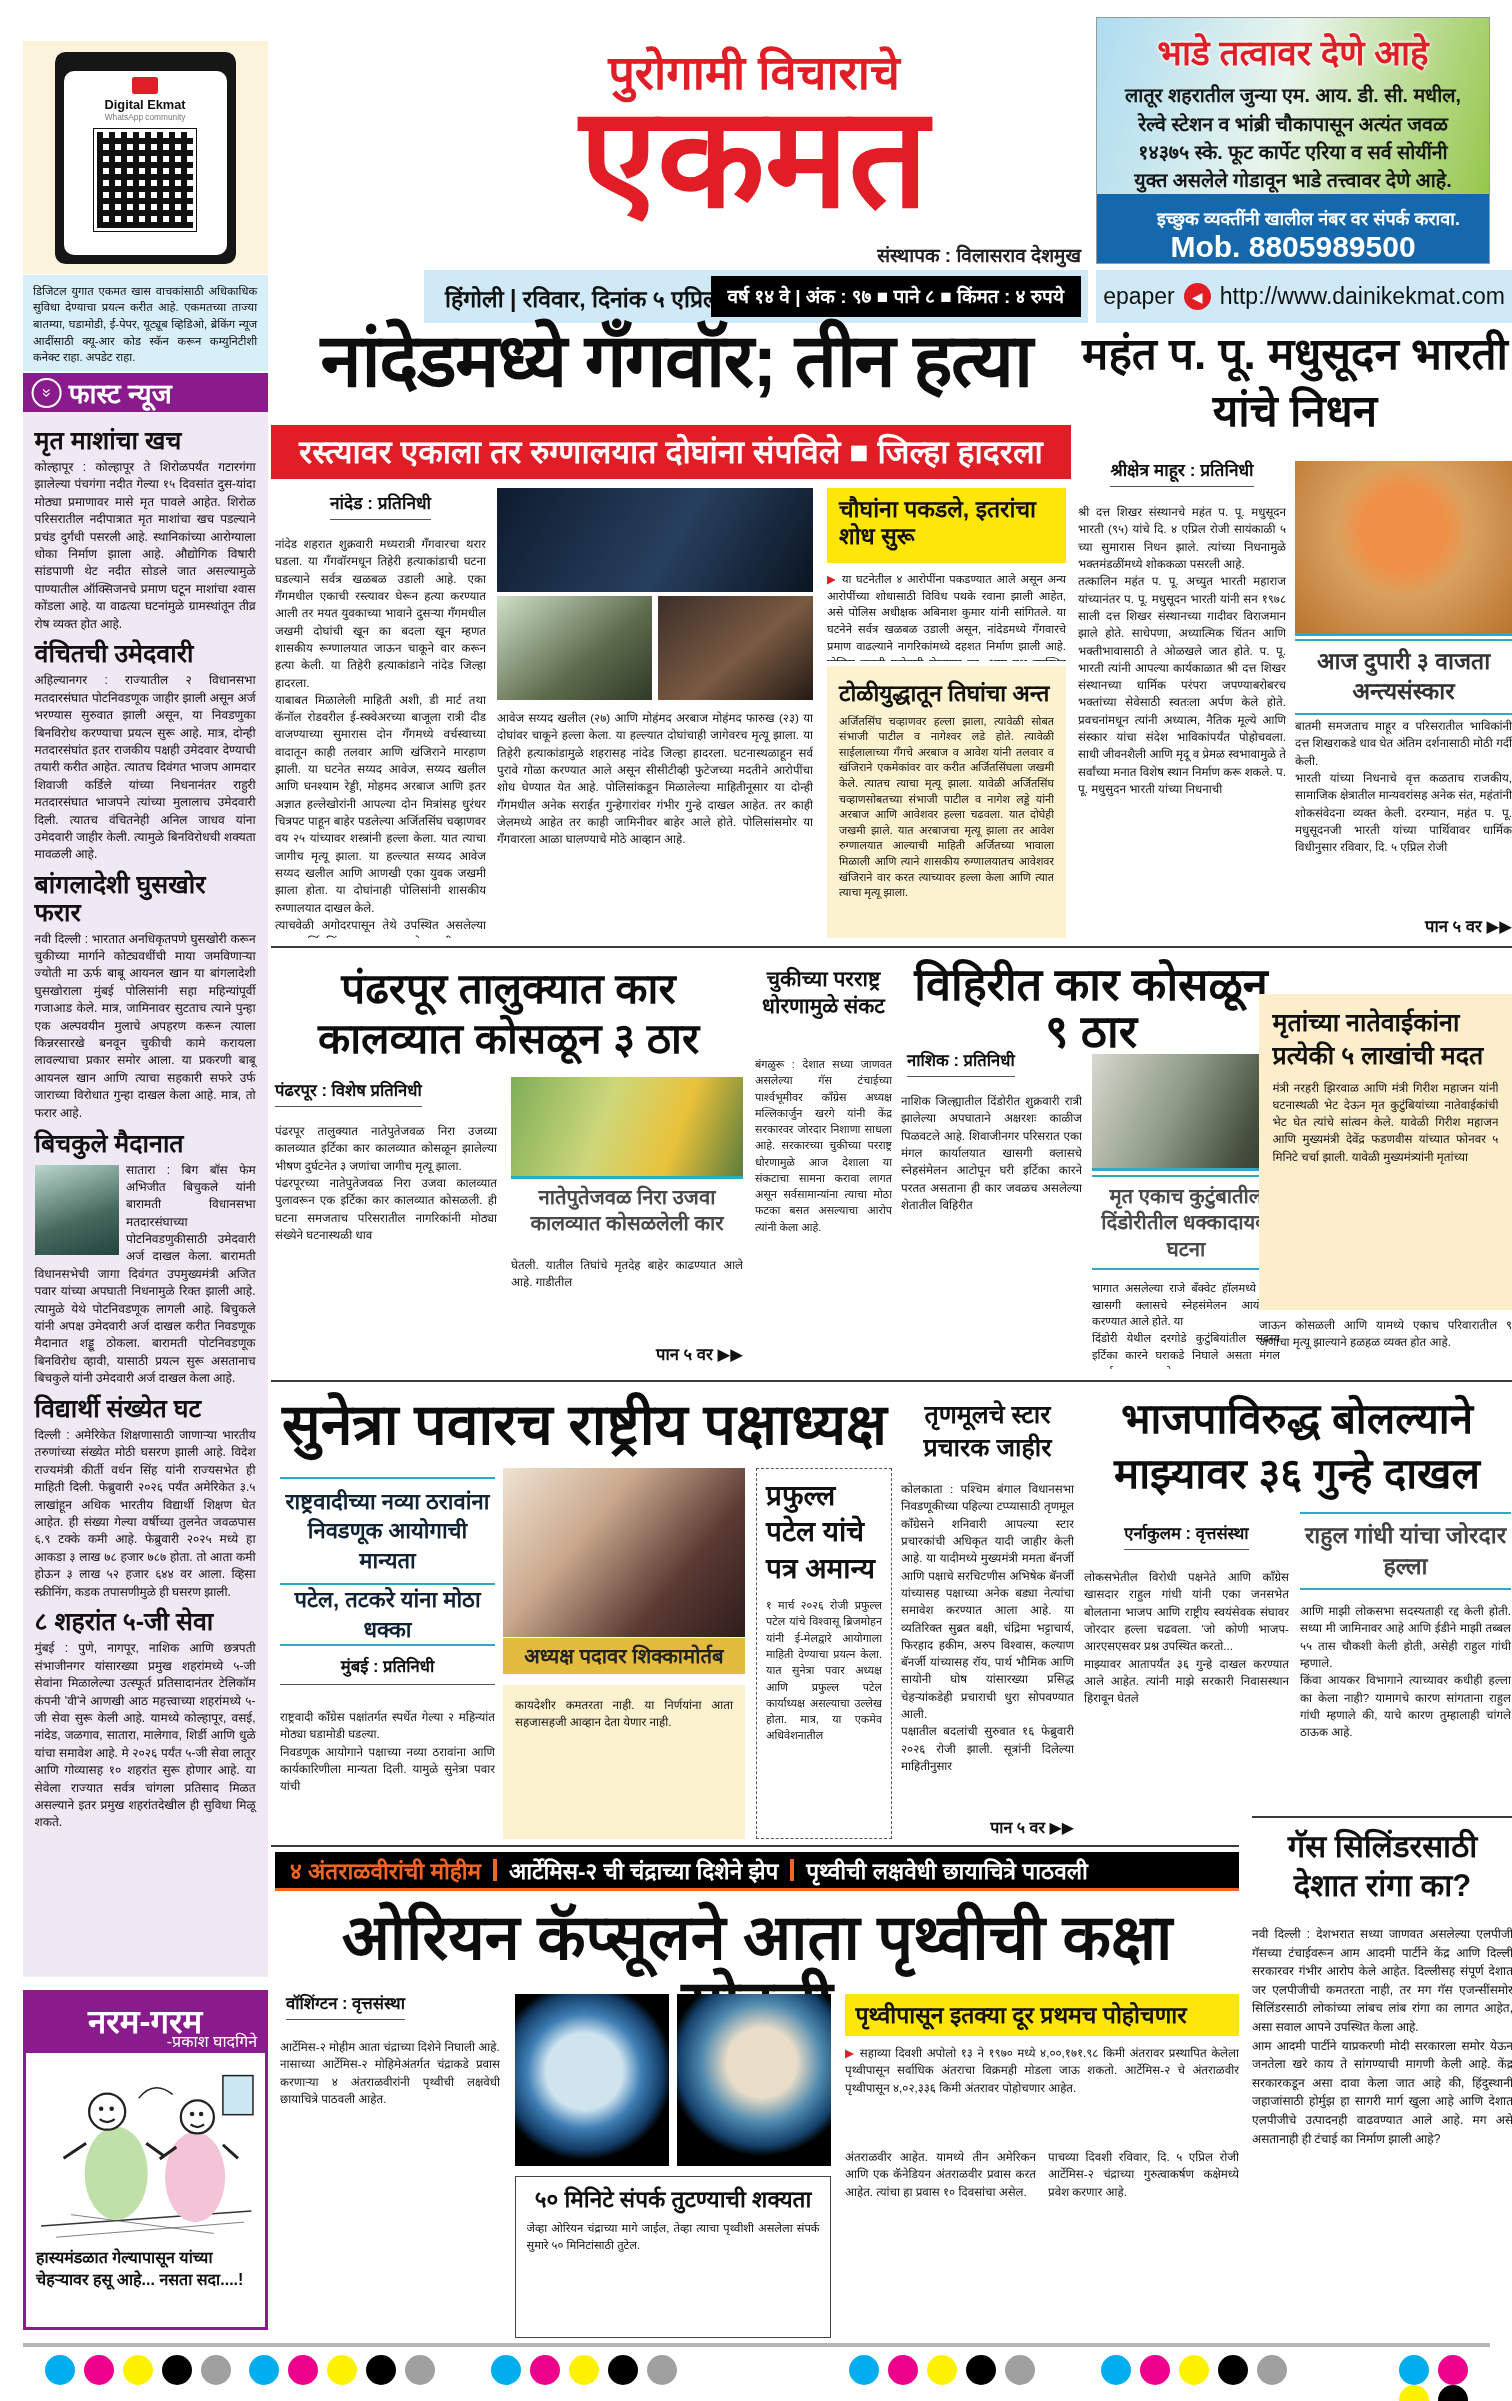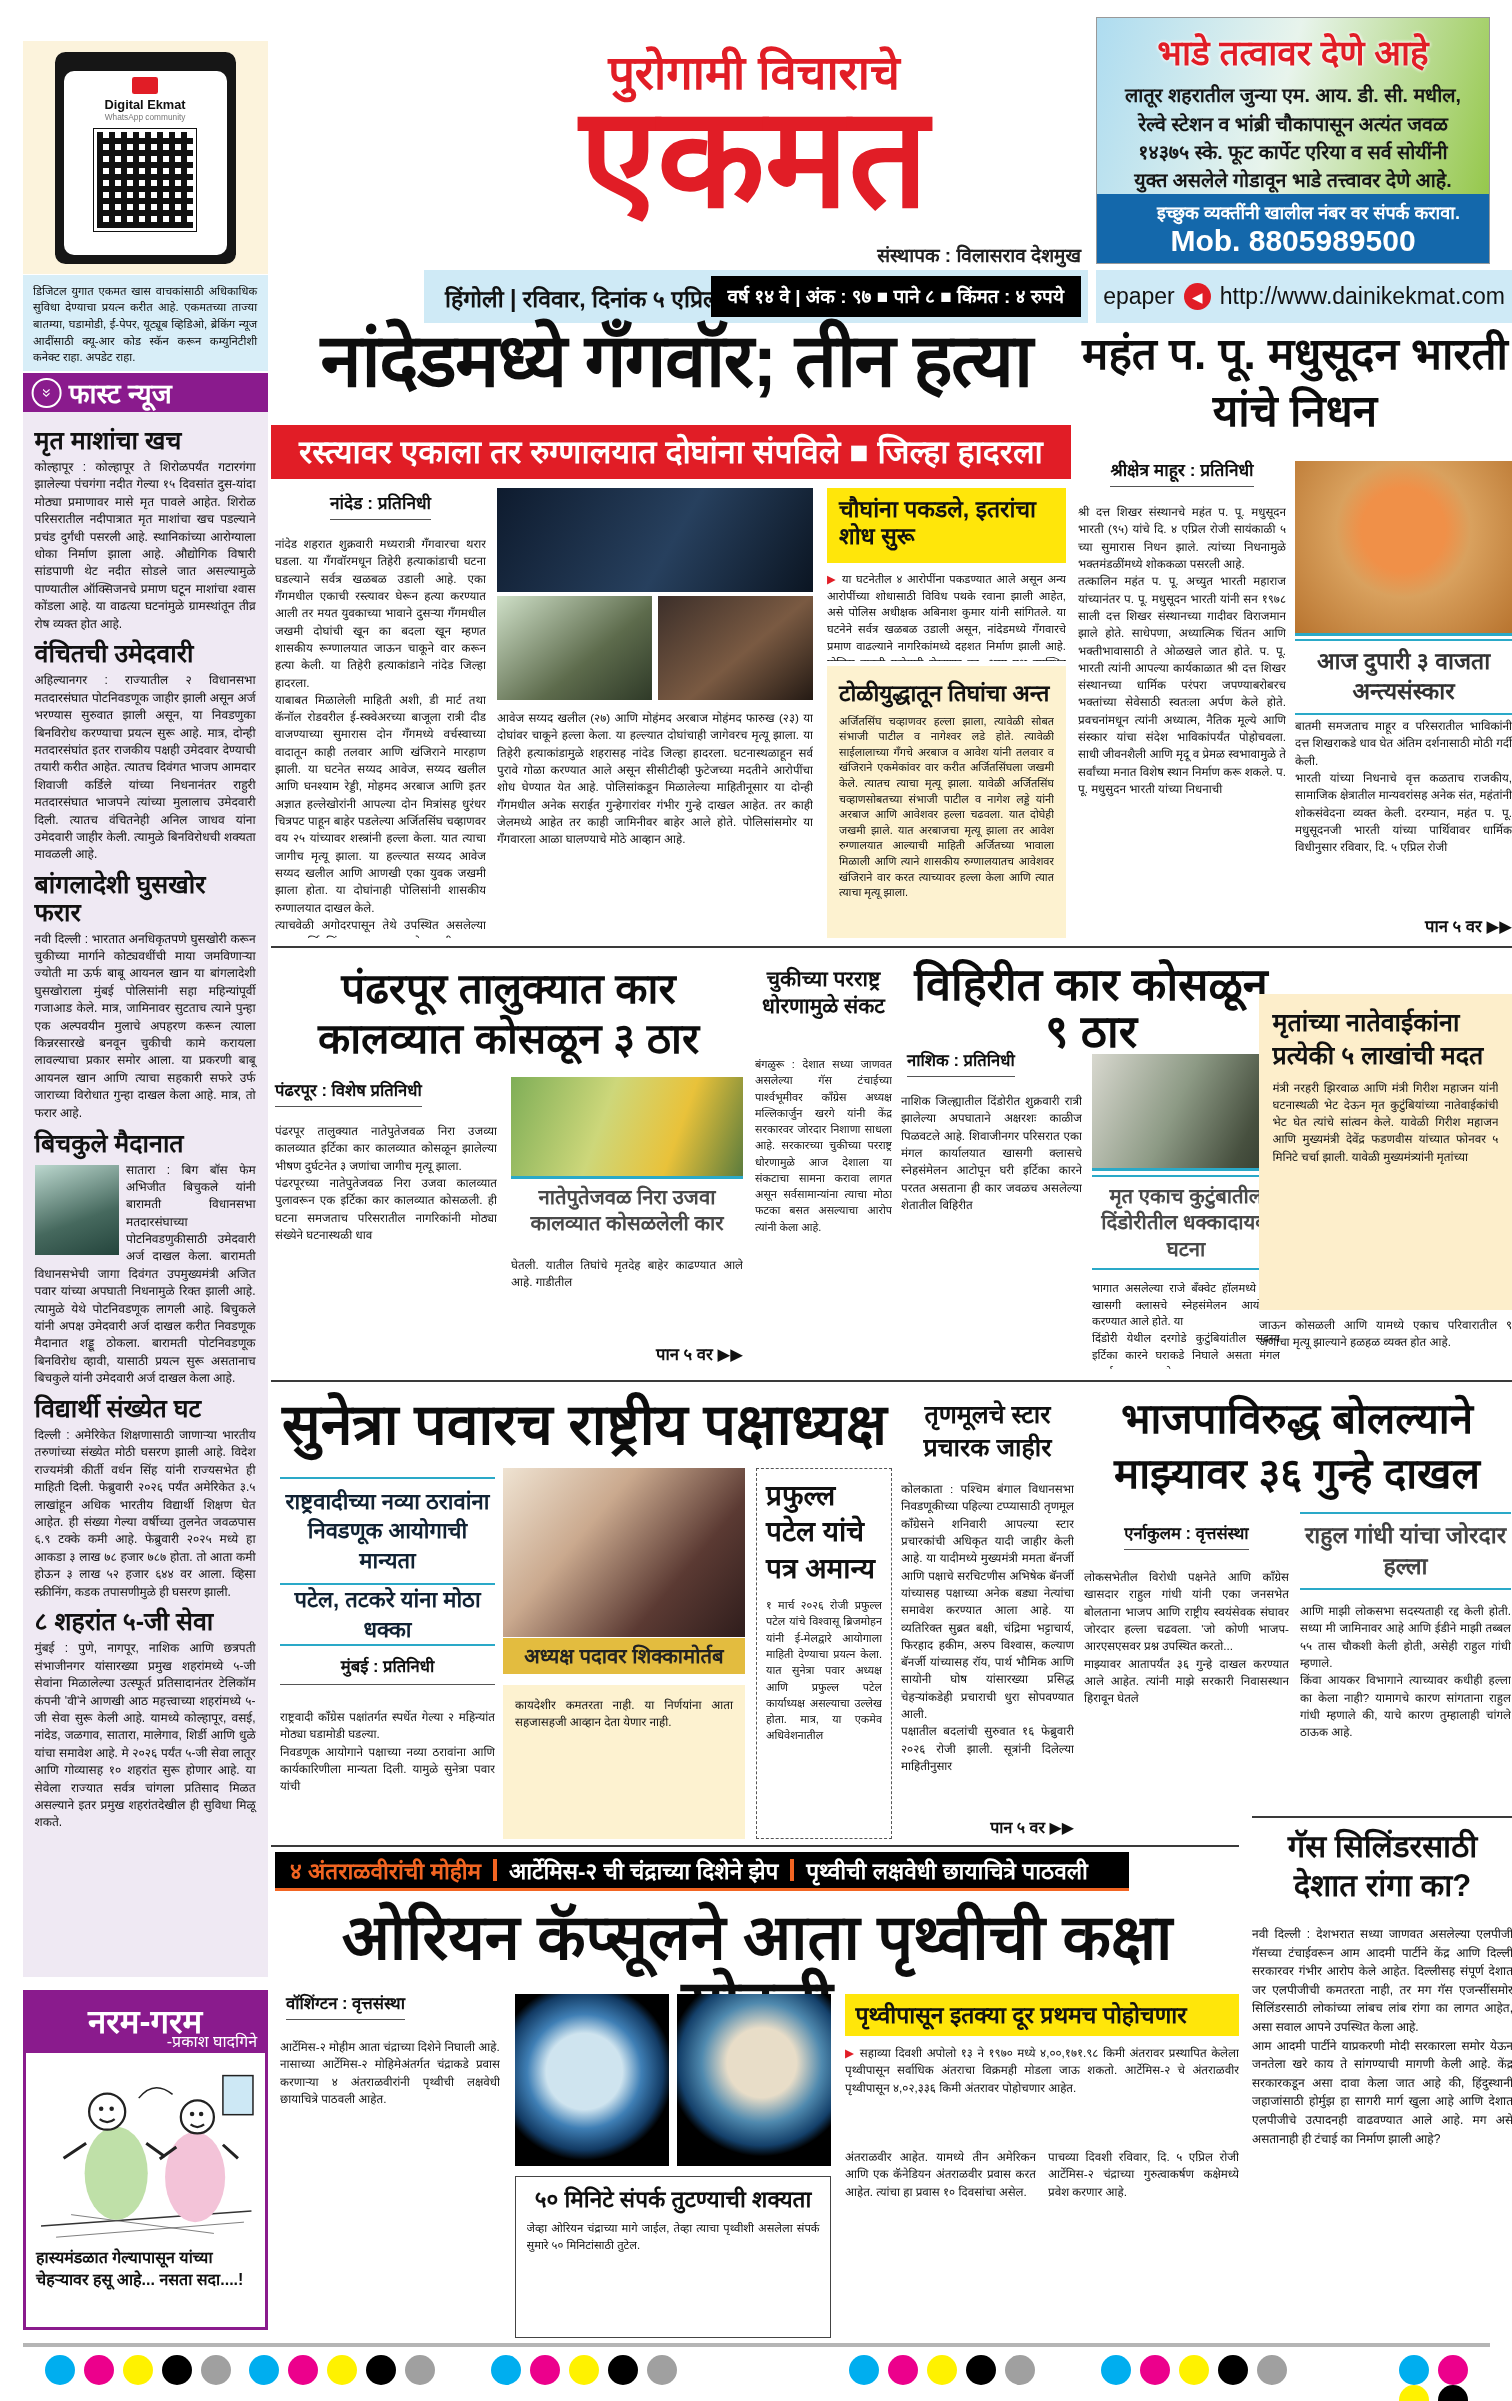--- a/index.html
+++ b/index.html
@@ -78,21 +78,21 @@
 
   <div class="abs" style="left:424px;top:270px;width:664px;height:53px;background:#cfeaf6;">
     <span style="position:absolute;left:21px;top:12px;font-size:23px;font-weight:bold;">हिंगोली | रविवार, दिनांक ५ एप्रिल २०२६</span>
     <span style="position:absolute;right:7.5px;top:6px;height:41px;line-height:41px;background:#000;color:#fff;font-size:19px;font-weight:bold;padding:0 16.6px;">वर्ष १४ वे | अंक : ९७ ■ पाने ८ ■ किंमत : ४ रुपये</span>
   </div>
 
   <div class="abs" style="left:1096px;top:16.6px;width:392px;height:245px;background:linear-gradient(105deg,#aedcf0 0%,#e8f4ec 45%,#8fc43f 100%);border:0.8px solid #999;">
     <div class="center" style="margin-top:10.5px;font-size:35px;font-weight:bold;color:#e11d26;text-shadow:0 0 3.8px #fff,0 0 3.8px #fff;">भाडे तत्वावर देणे आहे</div>
     <div class="center" style="margin-top:6px;padding:0 22.6px;font-size:19.6px;font-weight:bold;line-height:1.45;color:#161616;">लातूर शहरातील जुन्या एम. आय. डी. सी. मधील, रेल्वे स्टेशन व भांब्री चौकापासून अत्यंत जवळ १४३७५ स्के. फूट कार्पेट एरिया व सर्व सोयींनी युक्त असलेले गोडावून भाडे तत्त्वावर देणे आहे.</div>
     <div style="position:absolute;left:0;bottom:0;width:100%;height:69px;background:#1468ab;color:#fff;text-align:center;">
-      <div style="margin-top:6px;font-size:18px;font-weight:bold;padding-left:31px;">इच्छुक व्यक्तींनी खालील नंबर वर संपर्क करावा.</div>
+      <div style="margin-top:12px;font-size:18px;font-weight:bold;padding-left:31px;">इच्छुक व्यक्तींनी खालील नंबर वर संपर्क करावा.</div>
       <div style="font-size:30px;font-weight:bold;">Mob. 8805989500</div>
     </div>
   </div>
   <div class="abs" style="left:1096px;top:270px;width:416px;height:53px;background:#cfeaf6;display:flex;align-items:center;justify-content:center;gap:9px;">
     <span style="font-size:23px;">epaper</span>
     <span style="display:inline-flex;width:27px;height:27px;background:#e11d26;border-radius:50%;color:#fff;align-items:center;justify-content:center;font-size:13.6px;">◀</span>
     <span style="font-size:23px;">http://www.dainikekmat.com</span>
   </div>
 
   <div class="abs headline center" style="left:276px;top:322px;width:800px;font-size:74px;letter-spacing:-1.5px;">नांदेडमध्ये गँगवॉर; तीन हत्या</div>
@@ -189,21 +189,21 @@
   <div class="abs center" style="left:1084px;top:1521px;width:205px;">
     <span class="byline-block" style="font-size:16.6px;">एर्नाकुलम : वृत्तसंस्था</span>
   </div>
   <div class="abs teal-rules center" style="left:1300px;top:1512px;width:211px;padding:6px 0;font-size:23px;font-weight:bold;color:#444;line-height:1.35;">राहुल गांधी यांचा जोरदार हल्ला</div>
   <div class="abs body-text" style="left:1084px;top:1568px;width:205px;height:271px;font-size:11.7px;">लोकसभेतील विरोधी पक्षनेते आणि काँग्रेस खासदार राहुल गांधी यांनी एका जनसभेत बोलताना भाजप आणि राष्ट्रीय स्वयंसेवक संघावर जोरदार हल्ला चढवला. 'जो कोणी भाजप-आरएसएसवर प्रश्न उपस्थित करतो...
 माझ्यावर आतापर्यंत ३६ गुन्हे दाखल करण्यात आले आहेत. त्यांनी माझे सरकारी निवासस्थान हिरावून घेतले</div>
   <div class="abs body-text" style="left:1300px;top:1602px;width:211px;height:237px;font-size:11.7px;">आणि माझी लोकसभा सदस्यताही रद्द केली होती. सध्या मी जामिनावर आहे आणि ईडीने माझी तब्बल ५५ तास चौकशी केली होती, असेही राहुल गांधी म्हणाले.
 किंवा आयकर विभागाने त्याच्यावर कधीही हल्ला का केला नाही? यामागचे कारण सांगताना राहुल गांधी म्हणाले की, याचे कारण तुम्हालाही चांगले ठाऊक आहे.</div>
 
   <div class="abs rule" style="left:271px;top:1845px;width:968px;height:1.5px;"></div>
-  <div class="abs" style="left:275px;top:1852px;width:854px;height:39px;background:#000;color:#fff;display:flex;align-items:center;padding:0 15px;box-sizing:border-box;border-bottom:3.8px solid #f26522;">
+  <div class="abs" style="left:275px;top:1852px;width:964px;height:39px;background:#000;color:#fff;display:flex;align-items:center;padding:0 15px;box-sizing:border-box;border-bottom:3.8px solid #f26522;">
     <span style="font-size:22.6px;font-weight:bold;color:#f26522;">४ अंतराळवीरांची मोहीम</span>
     <span style="display:inline-block;width:3.8px;height:22.6px;background:#f26522;margin:0 12px;"></span>
     <span style="font-size:22.6px;font-weight:bold;">आर्टेमिस-२ ची चंद्राच्या दिशेने झेप</span>
     <span style="display:inline-block;width:3.8px;height:22.6px;background:#f26522;margin:0 12px;"></span>
     <span style="font-size:22.6px;font-weight:bold;">पृथ्वीची लक्षवेधी छायाचित्रे पाठवली</span>
   </div>
   <div class="abs headline center" style="left:275px;top:1904px;width:964px;font-size:63px;">ओरियन कॅप्सूलने आता पृथ्वीची कक्षा सोडली</div>
 
   <div class="abs" style="left:286px;top:1991px;width:211px;">
     <span class="byline-block" style="font-size:16.6px;">वॉशिंग्टन : वृत्तसंस्था</span>

